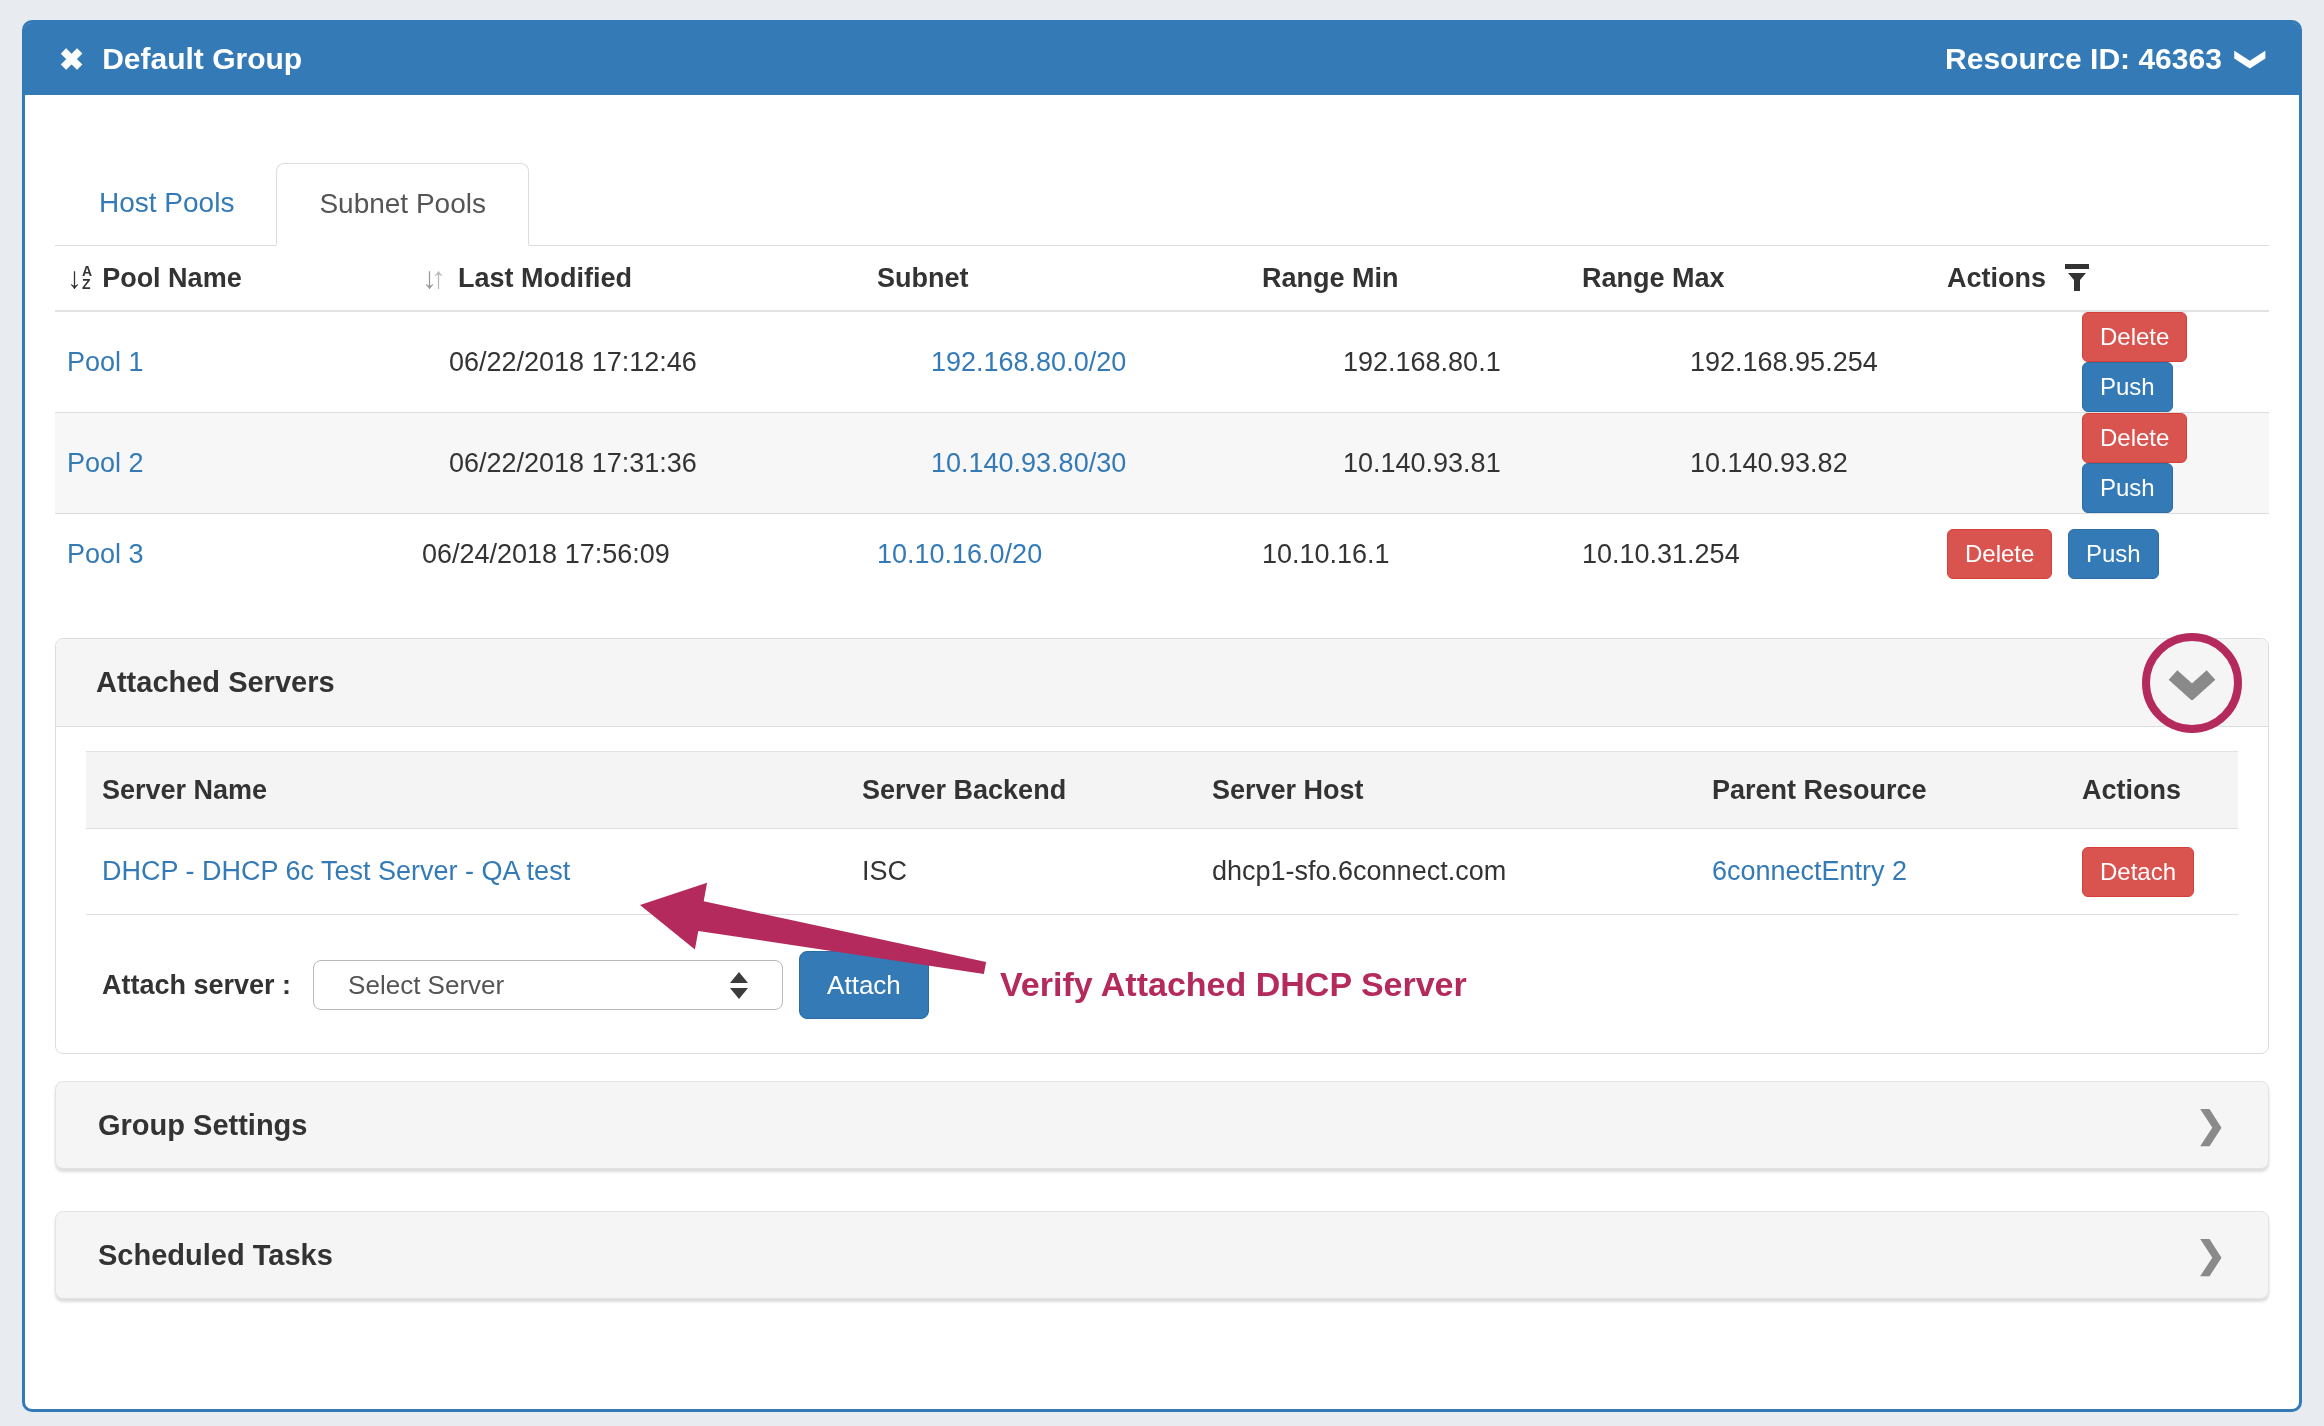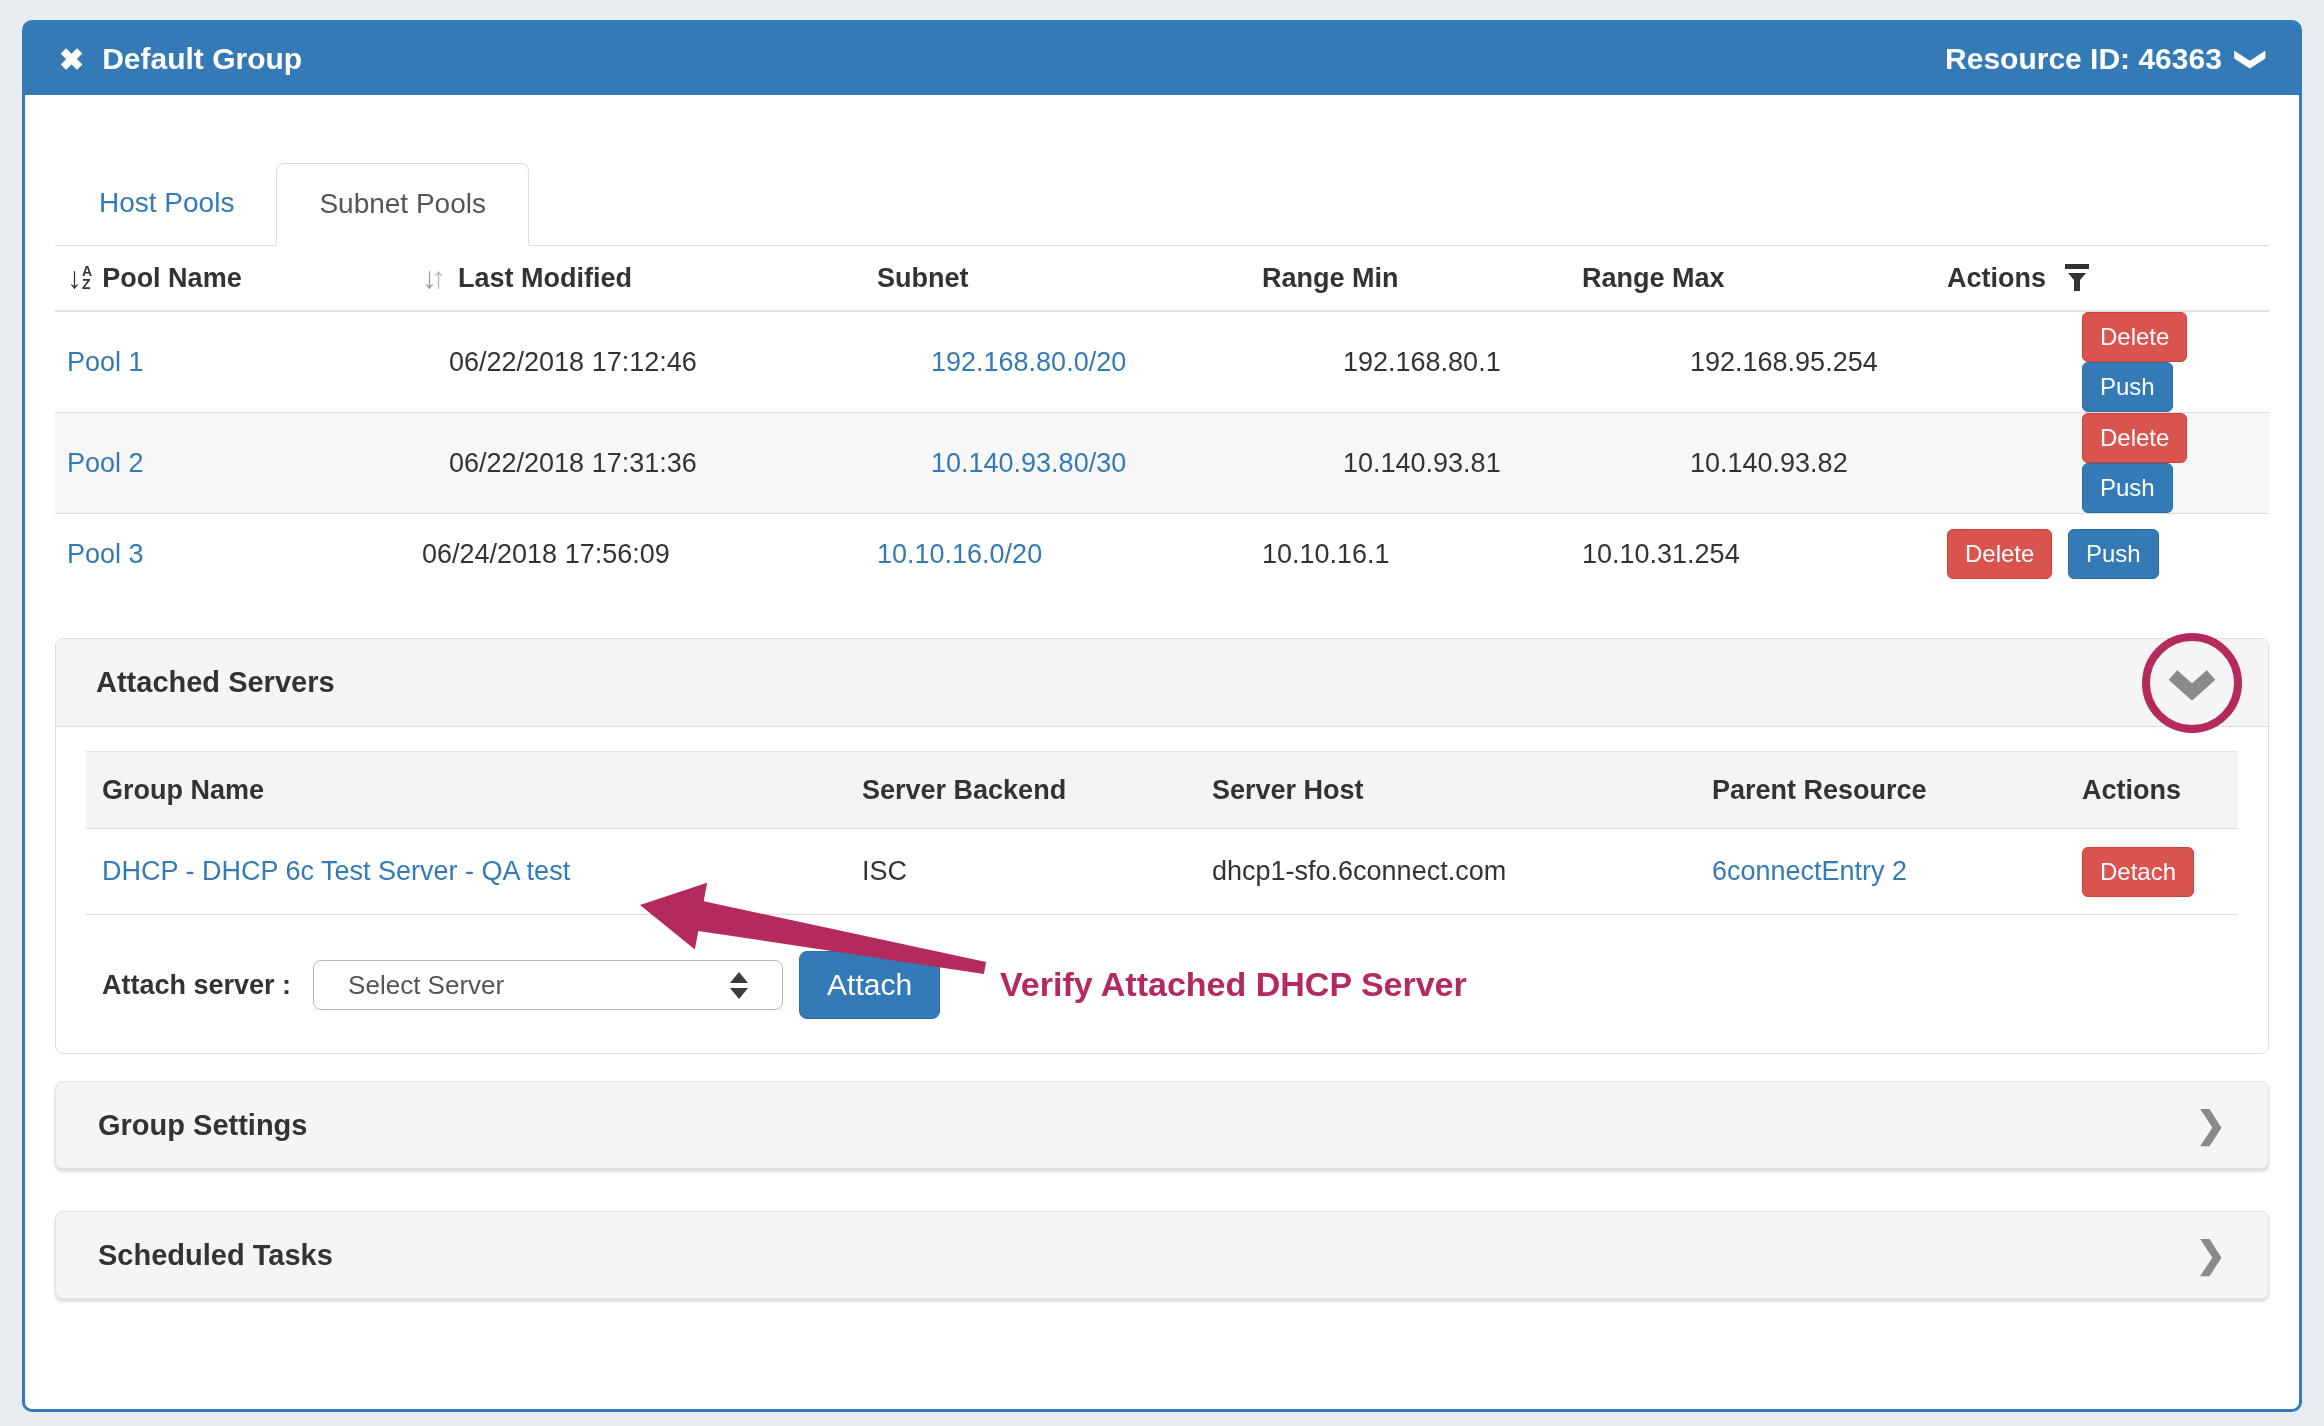--- a/index.html
+++ b/index.html
@@ -112,21 +112,21 @@
   .select-box {
     width: 470px; height: 50px;
     border: 1px solid #b9b9b9; border-radius: 8px;
     background: #fff; color: #555;
     display: flex; align-items: center; justify-content: space-between;
     padding: 0 34px; font-size: 26px; cursor: pointer;
   }
   .spinner { display: flex; flex-direction: column; align-items: center; gap: 5px; }
   .tri-up   { width: 0; height: 0; border-left: 9px solid transparent; border-right: 9px solid transparent; border-bottom: 11px solid #3c3c3c; }
   .tri-down { width: 0; height: 0; border-left: 9px solid transparent; border-right: 9px solid transparent; border-top: 11px solid #3c3c3c; }
-  .btn-attach { font-size: 30px; height: 68px; padding: 0 27px; border-radius: 8px; margin-left: 16px; }
+  .btn-attach { font-size: 26px; height: 68px; padding: 0 27px; border-radius: 8px; margin-left: 16px; }
 
   
   .cpanel {
     height: 88px; background: #f5f5f5;
     border: 1px solid #e3e3e3; border-radius: 8px;
     box-shadow: 0 3px 3px rgba(0,0,0,0.14);
     display: flex; align-items: center; justify-content: space-between;
     padding: 0 42px;
     font-size: 29px; font-weight: bold;
     cursor: pointer;
@@ -238,21 +238,21 @@
         <span class="chev-wrap">
           <svg width="52" height="34" viewBox="0 0 52 34">
             <polyline points="7,9 26,26 45,9" fill="none" stroke="#8a8a8a" stroke-width="13"></polyline>
           </svg>
           <span class="ring"></span>
         </span>
       </div>
       <div class="apanel-body">
 
         <div class="srow head">
-          <span>Group Name</span>
+          <span>Server Name</span>
           <span>Server Backend</span>
           <span>Server Host</span>
           <span>Parent Resource</span>
           <span>Actions</span>
         </div>
 
         <div class="srow data">
           <span><a class="link">DHCP - DHCP 6c Test Server - QA test</a></span>
           <span>ISC</span>
           <span>dhcp1-sfo.6connect.com</span>

